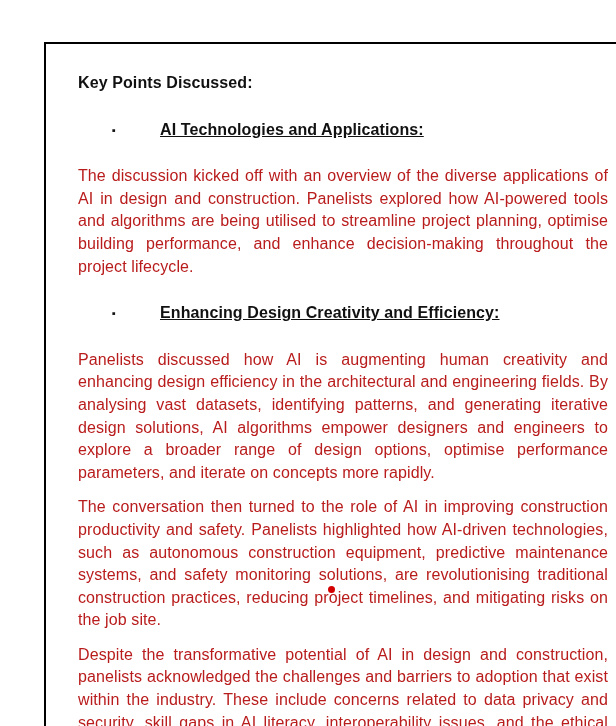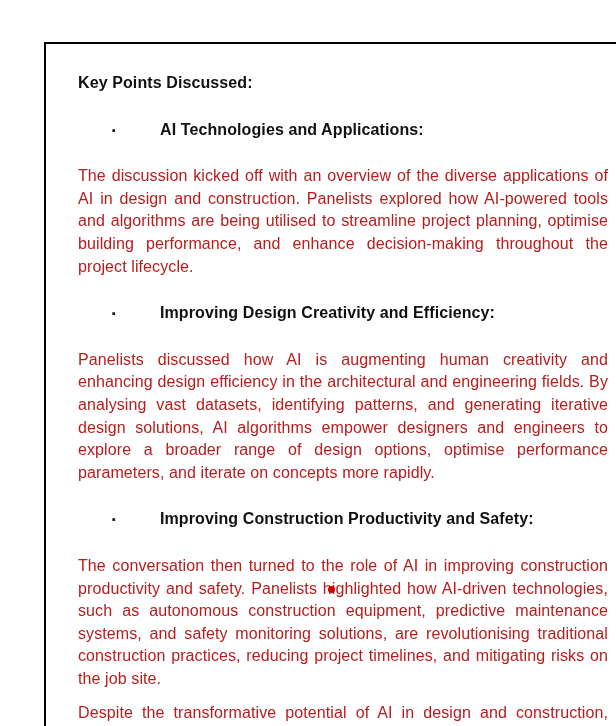--- a/index.html
+++ b/index.html
@@ -32,20 +32,21 @@
     color: #111111;
     text-align: left;
   }
 
   .bullet-line {
     font-weight: bold;
     color: #111111;
     text-align: left;
     padding-left: 22px;
     white-space: nowrap;
+    text-decoration: underline;
   }
   .bullet {
     display: inline-block;
     width: 24px;
     font-size: 11px;
     color: #111111;
     vertical-align: 1px;
   }
 
   .body-para {
@@ -66,24 +67,23 @@
 <body>
 
 <div class="page-frame">
   <div class="content">
 
     <p class="doc-title">Key Points Discussed:</p>
 
     <p class="bullet-line"><span class="bullet">▪</span><span>AI Technologies and Applications:</span></p>
     <p class="body-para">The discussion kicked off with an overview of the diverse applications of AI in design and construction. Panelists explored how AI-powered tools and algorithms are being utilised to streamline project planning, optimise building performance, and enhance decision-making throughout the project lifecycle.</p>
 
-    <p class="bullet-line"><span class="bullet">▪</span><span>Improving Design Creativity and Efficiency:</span></p>
+    <p class="bullet-line"><span class="bullet">▪</span><span>Enhancing Design Creativity and Efficiency:</span></p>
     <p class="body-para">Panelists discussed how AI is augmenting human creativity and enhancing design efficiency in the architectural and engineering fields. By analysing vast datasets, identifying patterns, and generating iterative design solutions, AI algorithms empower designers and engineers to explore a broader range of design options, optimise performance parameters, and iterate on concepts more rapidly.</p>
 
-    <p class="bullet-line"><span class="bullet">▪</span><span>Improving Construction Productivity and Safety:</span></p>
     <p class="body-para">The conversation then turned to the role of AI in improving construction productivity and safety. Panelists highlighted how AI-driven technologies, such as autonomous construction equipment, predictive maintenance systems, and safety monitoring solutions, are revolutionising traditional construction practices, reducing project timelines, and mitigating risks on the job site.</p>
 
     <p class="body-para">Despite the transformative potential of AI in design and construction, panelists acknowledged the challenges and barriers to adoption that exist within the industry. These include concerns related to data privacy and security, skill gaps in AI literacy, interoperability issues, and the ethical implications of AI-driven decision-making. However, panelists expressed optimism about the future of AI in the built environment, emphasising the need for continued collaboration, research, and investment to realise its full potential in driving innovation, sustainability, and resilience in construction practices.</p>
 
   </div>
 </div>
 
 <div class="red-dot" style="background: rgb(212, 0, 0);"></div>
 
 </body></html>

